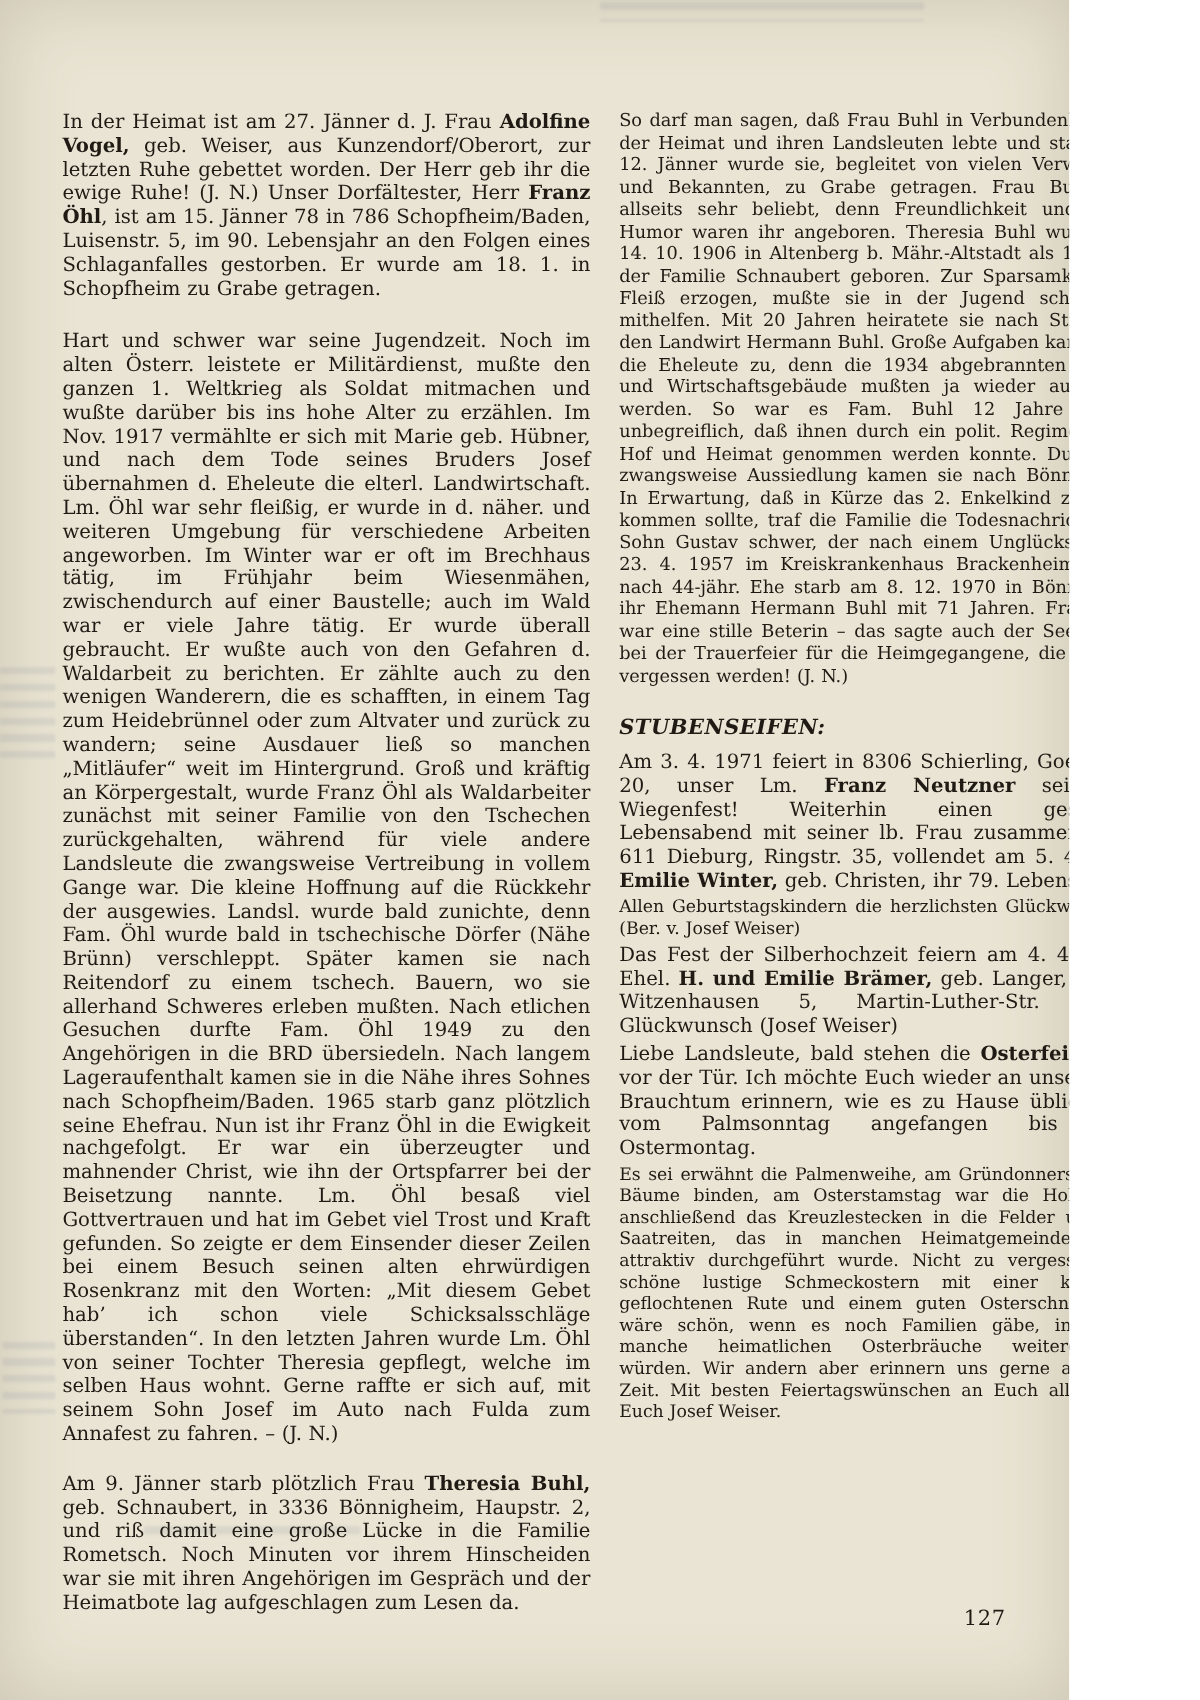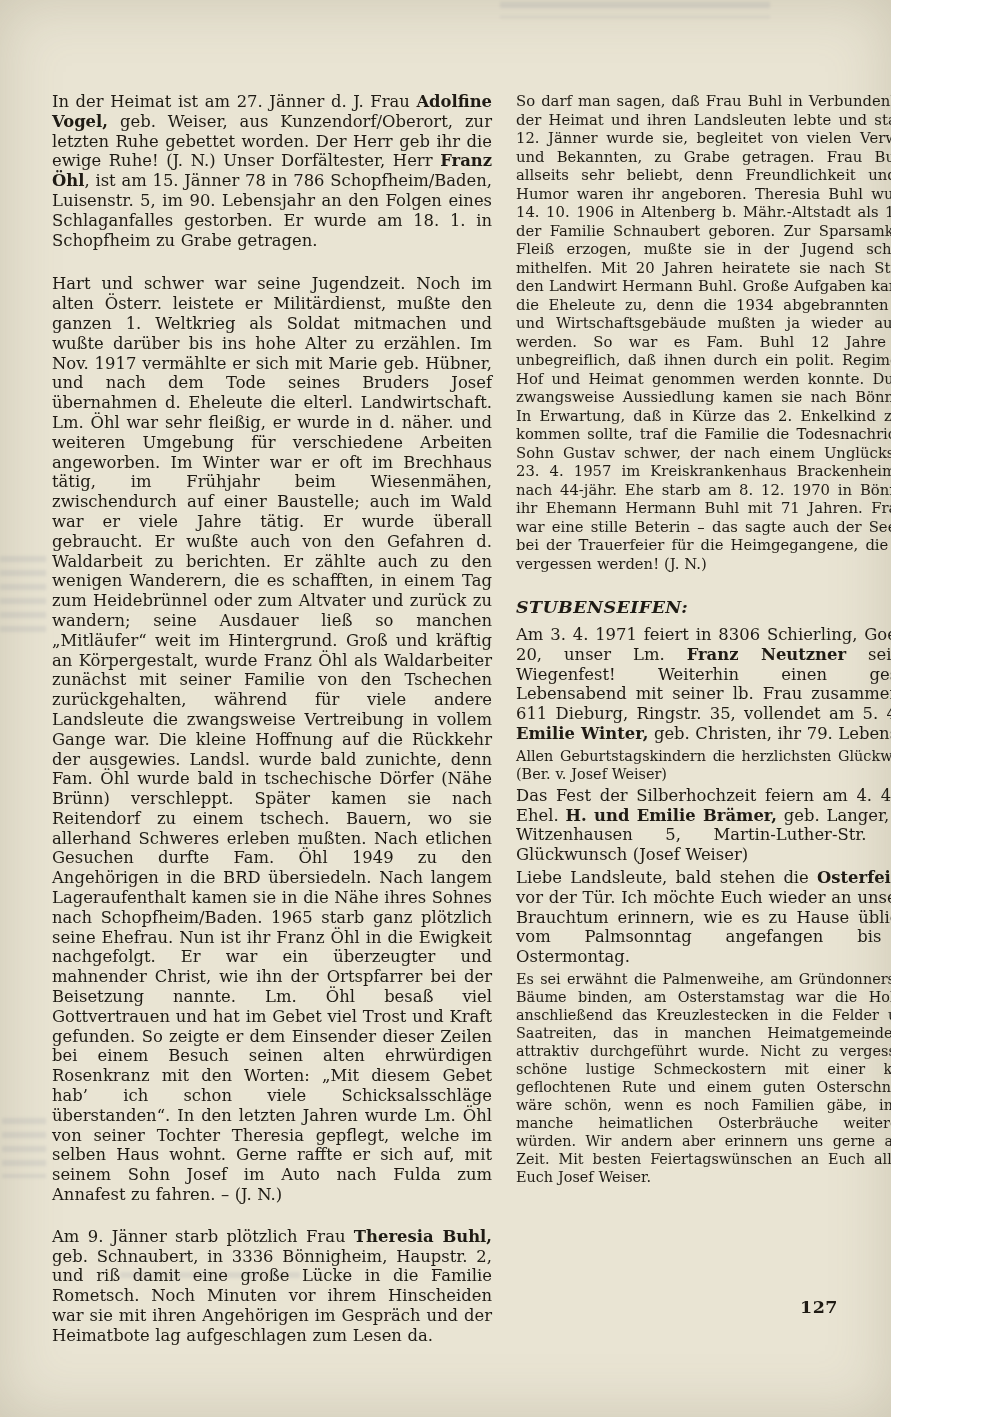--- a/index.html
+++ b/index.html
@@ -37,24 +37,24 @@
     margin: 24px 0 8px 0;
     font-size: 17.5px;
     font-weight: bold;
     letter-spacing: 0.4px;
     font-style: italic;
   }
   .gap-xs { margin-top: 3px; }
   b { font-weight: bold; }
   .page-number {
     position: absolute;
-    top: 1297px;
+    top: 1339px;
     right: 53px;
     font-size: 17.5px;
-    font-weight: 700;
+    font-weight: 400;
     letter-spacing: 0.5px;
   }
   
   .smudge {
     position: absolute;
     opacity: 0.12;
     filter: blur(1.5px);
     background: repeating-linear-gradient(
       to bottom,
       rgba(90,100,130,0.9) 0px,

